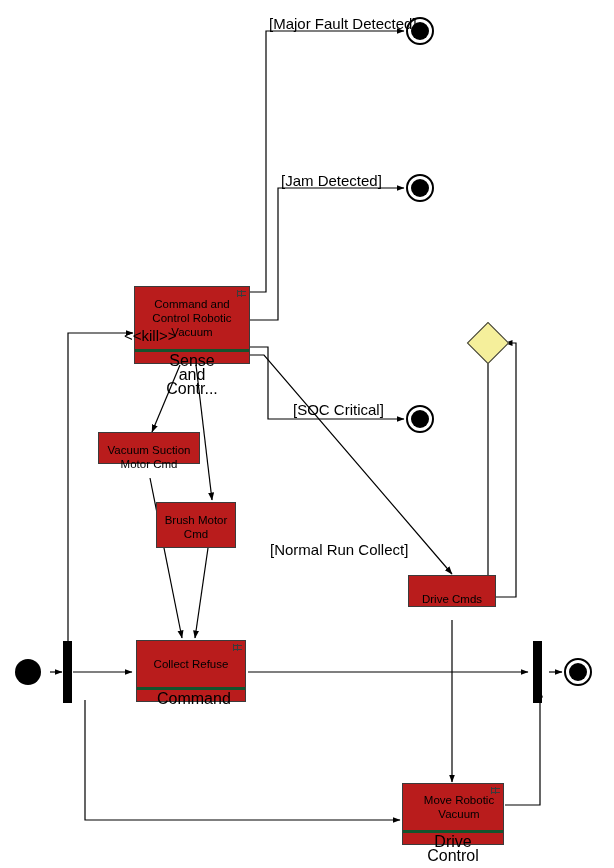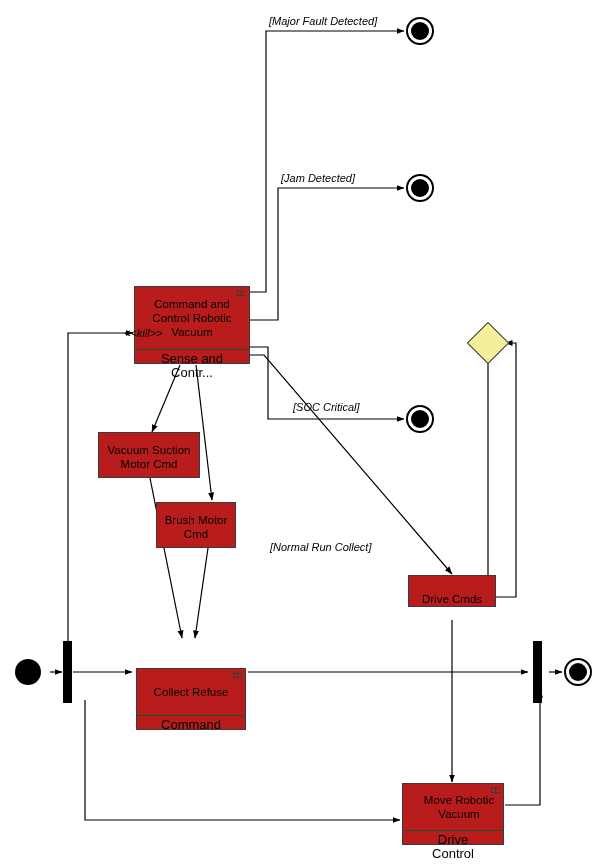--- a/index.html
+++ b/index.html
@@ -34,46 +34,45 @@
     text-align: center;
   }
   .node .title {
     display: flex;
     align-items: center;
     justify-content: center;
     line-height: 14px;
     padding: 2px 4px;
   }
   .node .compartment {
-    border-top: 1px solid #14532d;
-    font-size: 13px;
+    border-top: 3px solid #14532d;
+    font-size: 16px;
     line-height: 14px;
     padding: 2px 20px;
   }
   .corner-icon {
     position: absolute;
     right: 3px;
     top: 3px;
     width: 9px;
     height: 7px;
   }
   .corner-icon i {
     position: absolute;
     background: #3b3b3b;
   }
   .corner-icon i.v1 { left: 0; top: 0; width: 1px; height: 7px; }
   .corner-icon i.v2 { left: 4px; top: 0; width: 1px; height: 7px; }
   .corner-icon i.h1 { left: 0; top: 1px; width: 9px; height: 1px; }
   .corner-icon i.h2 { left: 0; top: 5px; width: 9px; height: 1px; }
   .label {
     position: absolute;
-    font-size: 11px;
+    font-size: 15px;
     color: #000;
     white-space: nowrap;
-    font-style: italic;
   }
   .final-node {
     position: absolute;
     width: 28px;
     height: 28px;
     border-radius: 50%;
     border: 2px solid #000;
     background: #fff;
     box-sizing: border-box;
   }
@@ -172,29 +171,29 @@
     <div class="corner-icon">
         <i class="v1"></i>
         <i class="v2"></i>
         <i class="h1"></i>
         <i class="h2"></i>
       </div>
     <div class="title" style="height:58px;">Command and Control Robotic Vacuum</div>
     <div class="compartment">Sense and Contr...</div>
   </div>
 
-  <div class="node" style="left:98px; top:432px; width:102px; height:46px;">
+  <div class="node" style="left:98px; top:432px; width:102px; height:32px;">
     <div class="title" style="height:44px;">Vacuum Suction Motor Cmd</div>
   </div>
 
   <div class="node" style="left:156px; top:502px; width:80px; height:46px;">
     <div class="title" style="height:44px;">Brush Motor Cmd</div>
   </div>
 
-  <div class="node" style="left:136px; top:668px; width:110px; height:62px;">
+  <div class="node" style="left:136px; top:640px; width:110px; height:62px;">
     <div class="corner-icon">
         <i class="v1"></i>
         <i class="v2"></i>
         <i class="h1"></i>
         <i class="h2"></i>
       </div>
     <div class="title" style="height:42px;">Collect Refuse</div>
     <div class="compartment">Command</div>
   </div>
 

